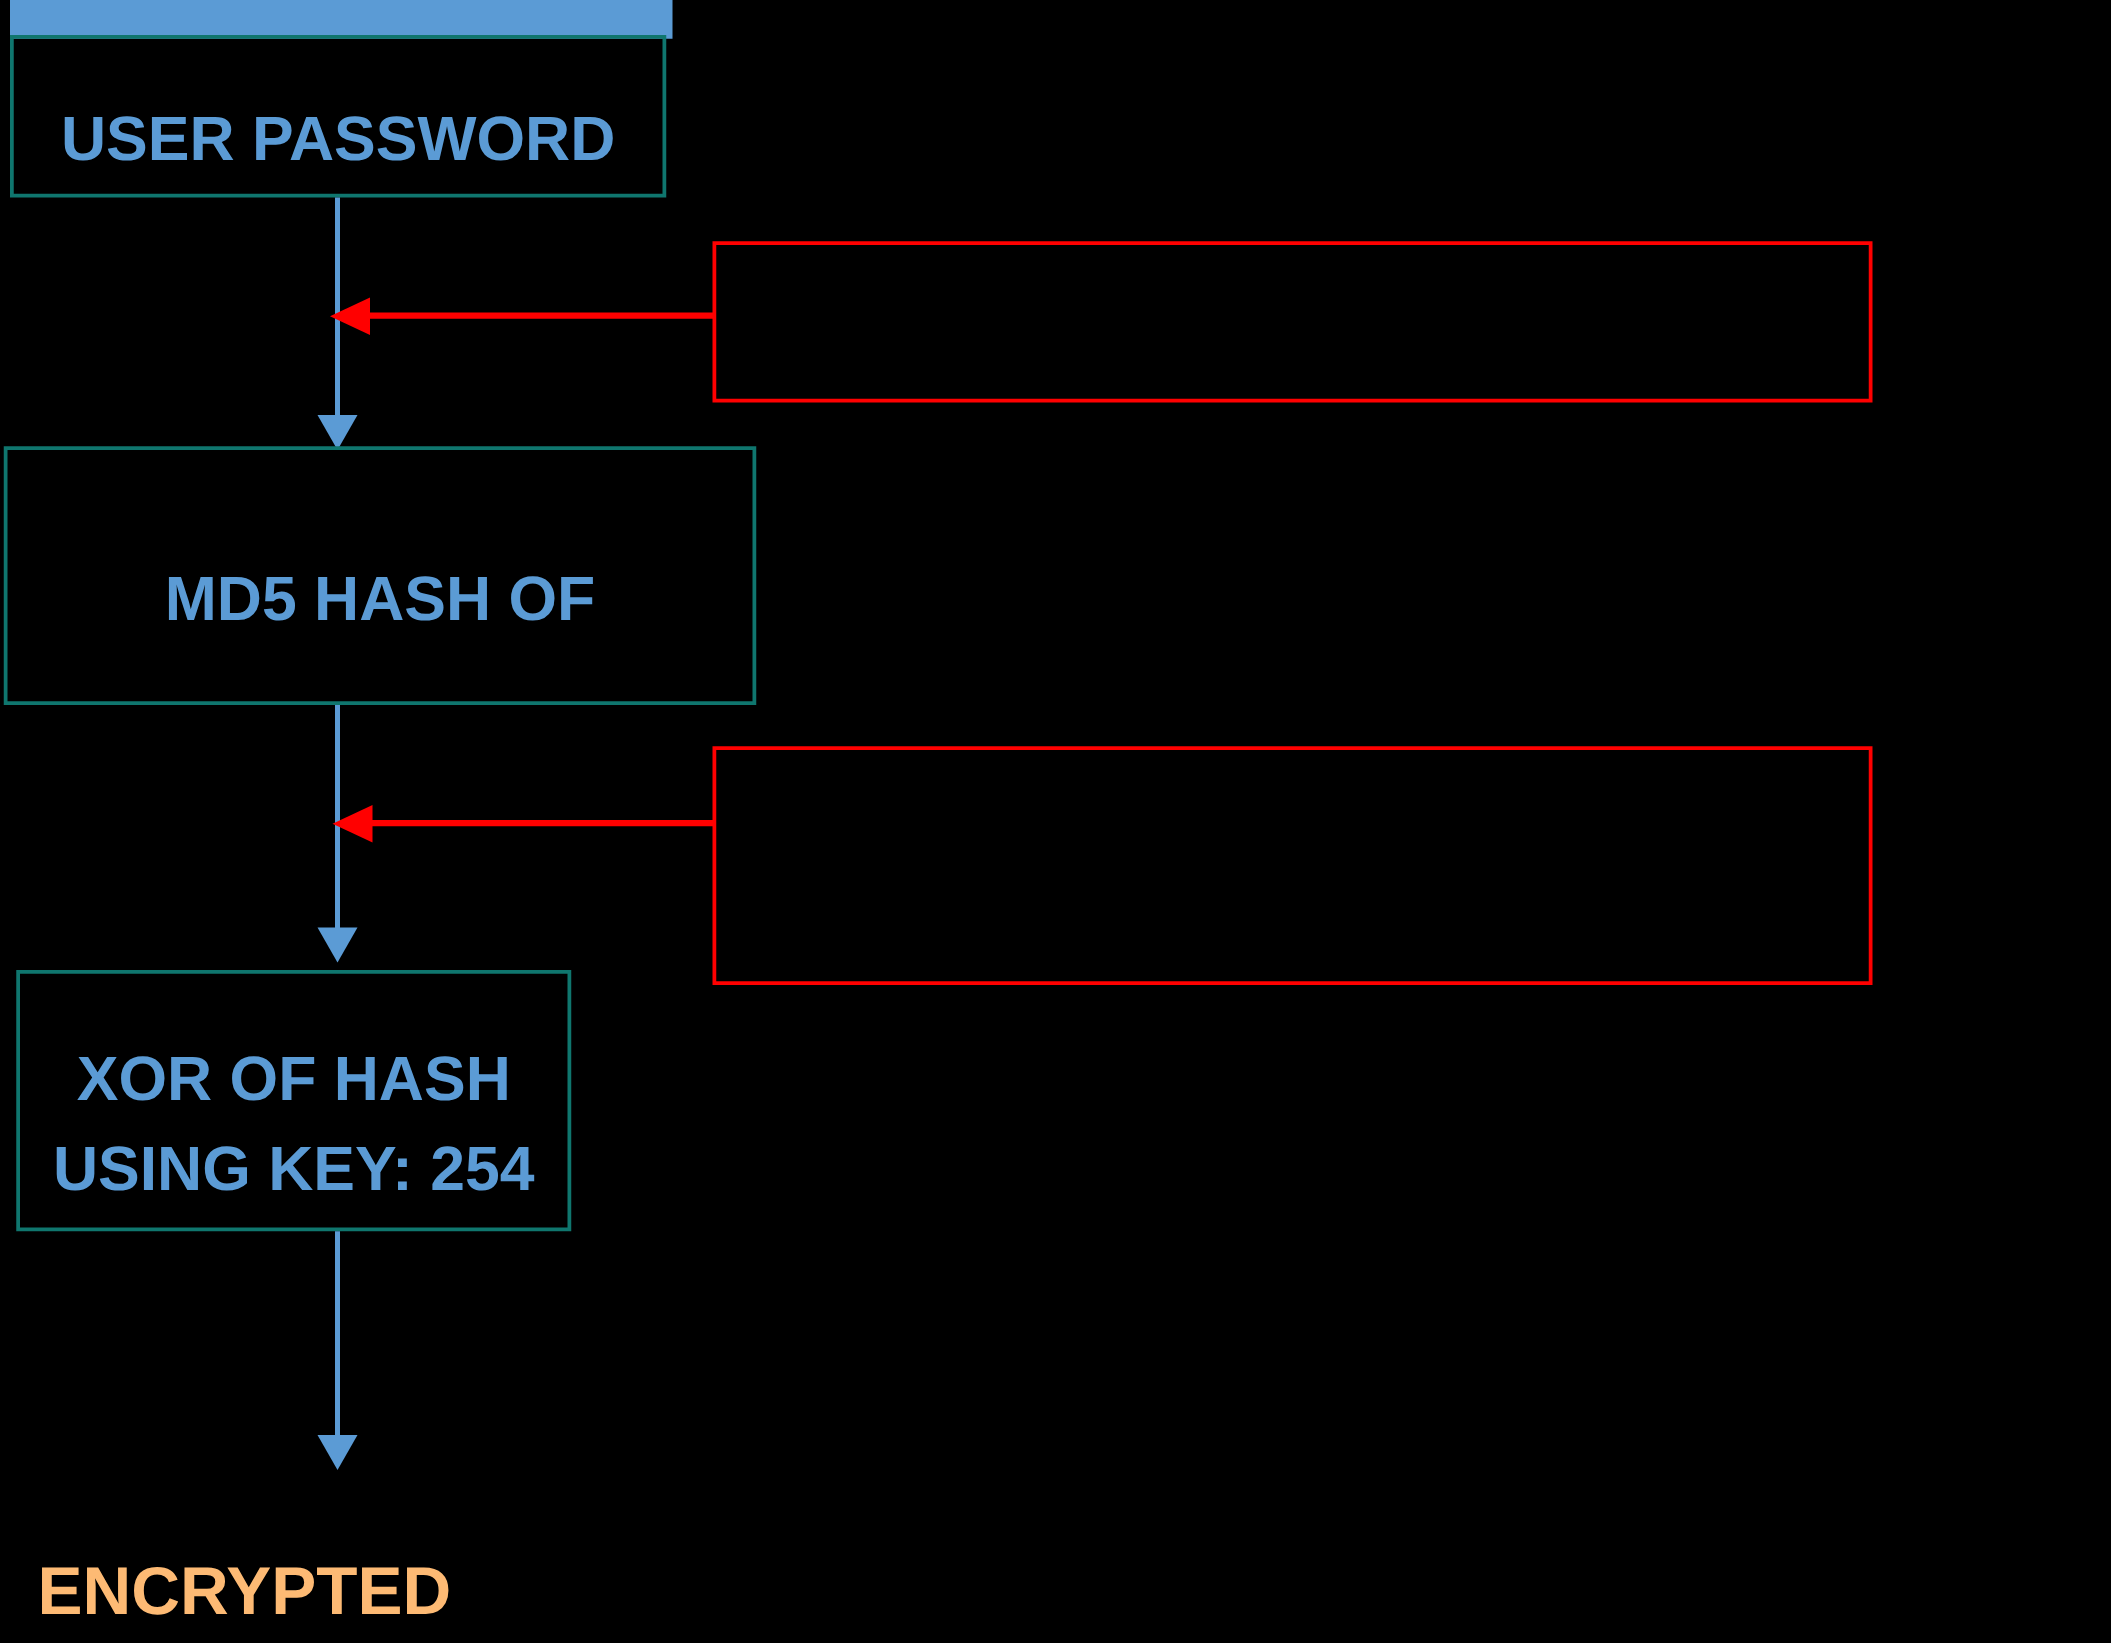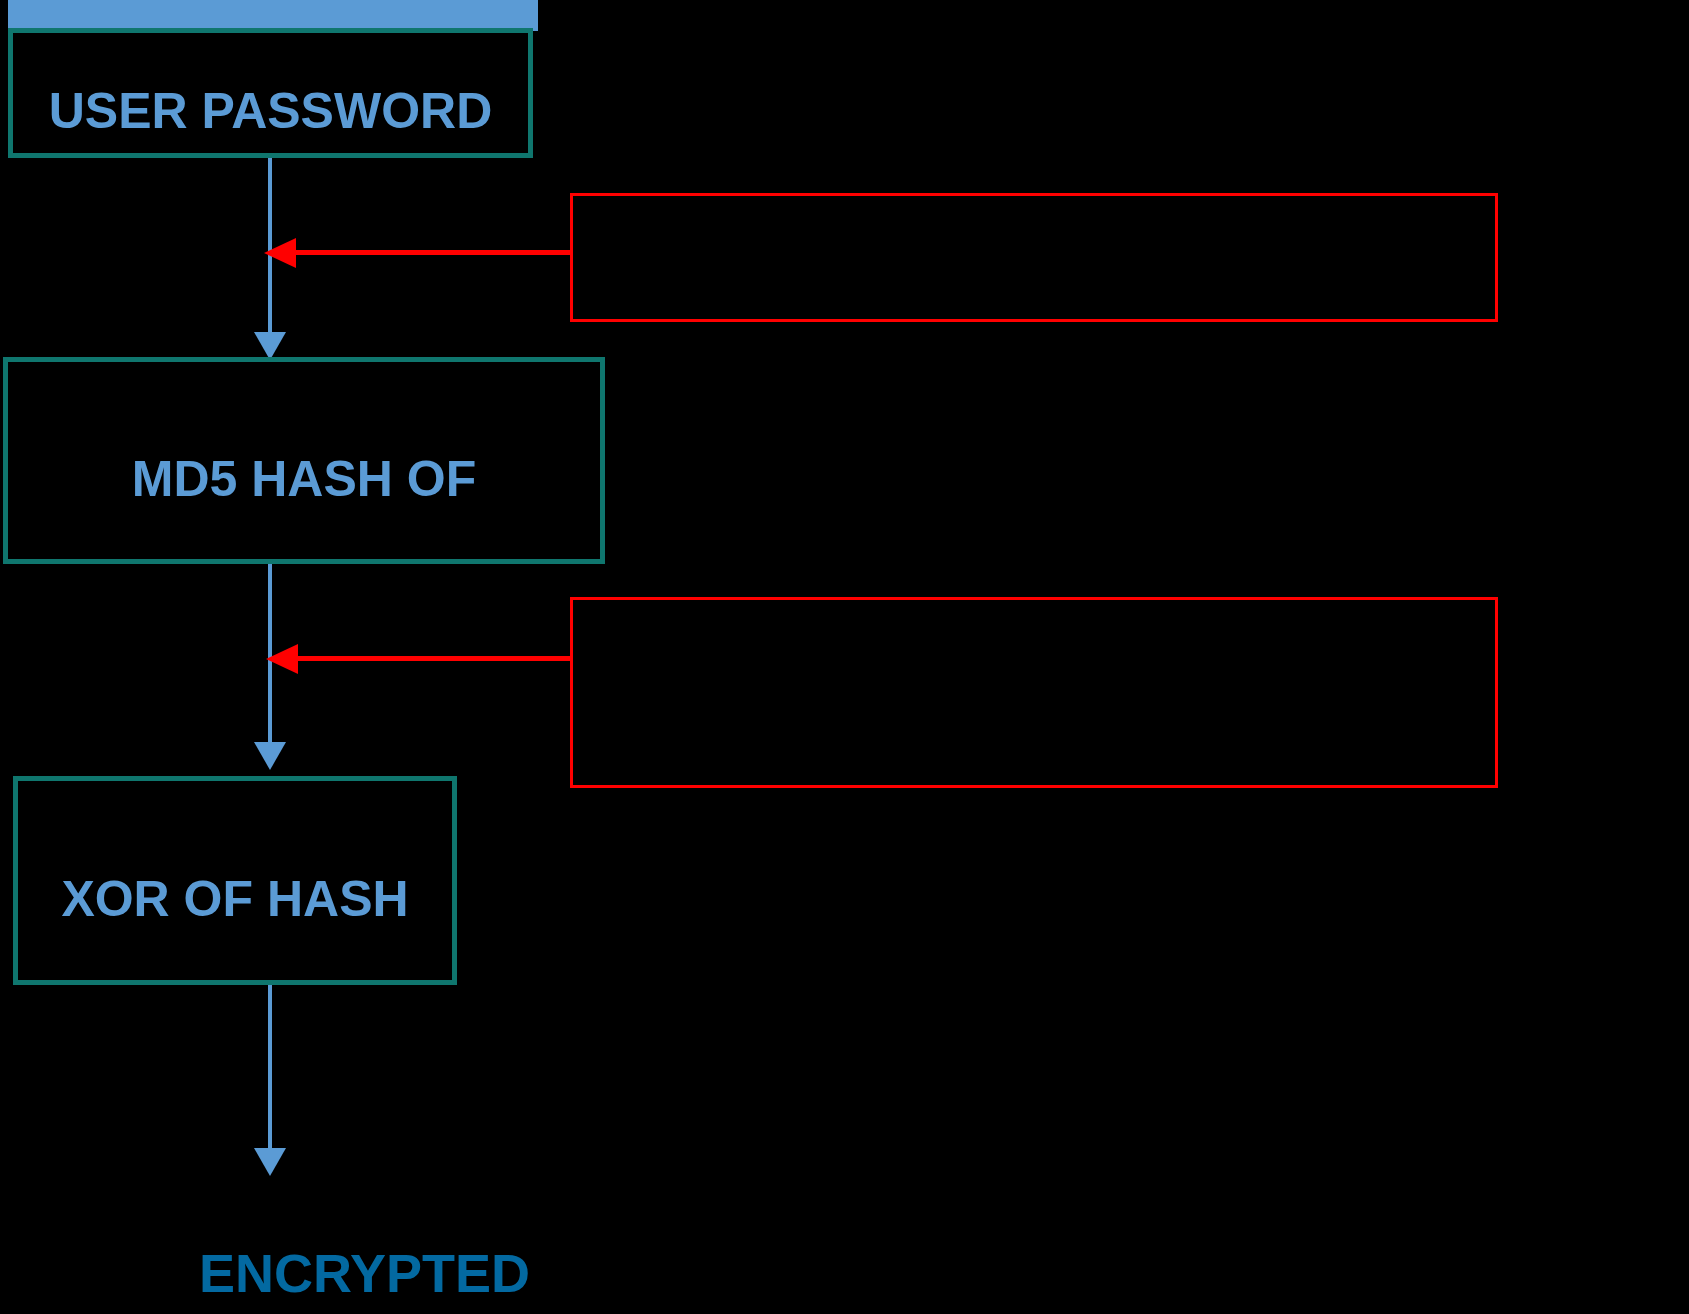--- a/index.html
+++ b/index.html
@@ -12,21 +12,21 @@
     width: 1689px;
     height: 1314px;
     background: #000000;
     overflow: hidden;
     font-family: "Liberation Sans", sans-serif;
   }
   
   .node-box {
     position: absolute;
     box-sizing: border-box;
-    border: 5px solid #0f766e;
+    border: 3px solid #0f766e;
     background: transparent;
     display: flex;
     flex-direction: column;
     align-items: center;
     justify-content: center;
     color: #5b9bd5;
     font-weight: bold;
     font-size: 50px;
     line-height: 72px;
     text-align: center;
@@ -38,25 +38,25 @@
     left: 8px; top: 0px;
     width: 530px; height: 31px;
     background: #5b9bd5;
   }
   #box-user-password { left: 8px;  top: 28px;  width: 525px; height: 130px; }
   #box-md5-hash      { left: 3px;  top: 357px; width: 602px; height: 207px; }
   #box-xor-hash      { left: 13px; top: 776px; width: 444px; height: 209px; }
   #label-encrypted {
     position: absolute;
     left: 30px; top: 1237px; width: 500px;
-    color: #0369a1;
+    color: #fdba74;
     font-weight: bold;
     font-size: 54px;
     line-height: 72px;
-    text-align: right;
+    text-align: left;
     white-space: nowrap;
   }
   
   .vline {
     position: absolute;
     width: 4px;
     background: #5b9bd5;
   }
   .head-down {
     position: absolute;
@@ -113,20 +113,21 @@
 
   <div class="node-box" id="box-md5-hash">
     <span class="line">MD5 HASH OF</span>
   </div>
 
   <div class="vline" id="vline-2"></div>
   <div class="head-down" id="head-2"></div>
 
   <div class="node-box" id="box-xor-hash">
     <span class="line">XOR OF HASH</span>
+    <span class="line">USING KEY: 254</span>
   </div>
 
   <div class="vline" id="vline-3"></div>
   <div class="head-down" id="head-3"></div>
 
   <div id="label-encrypted">ENCRYPTED</div>
 
   <div class="annotation-box" id="annotation-box-1"></div>
   <div class="red-line" id="red-line-1"></div>
   <div class="head-left" id="red-head-1"></div>

